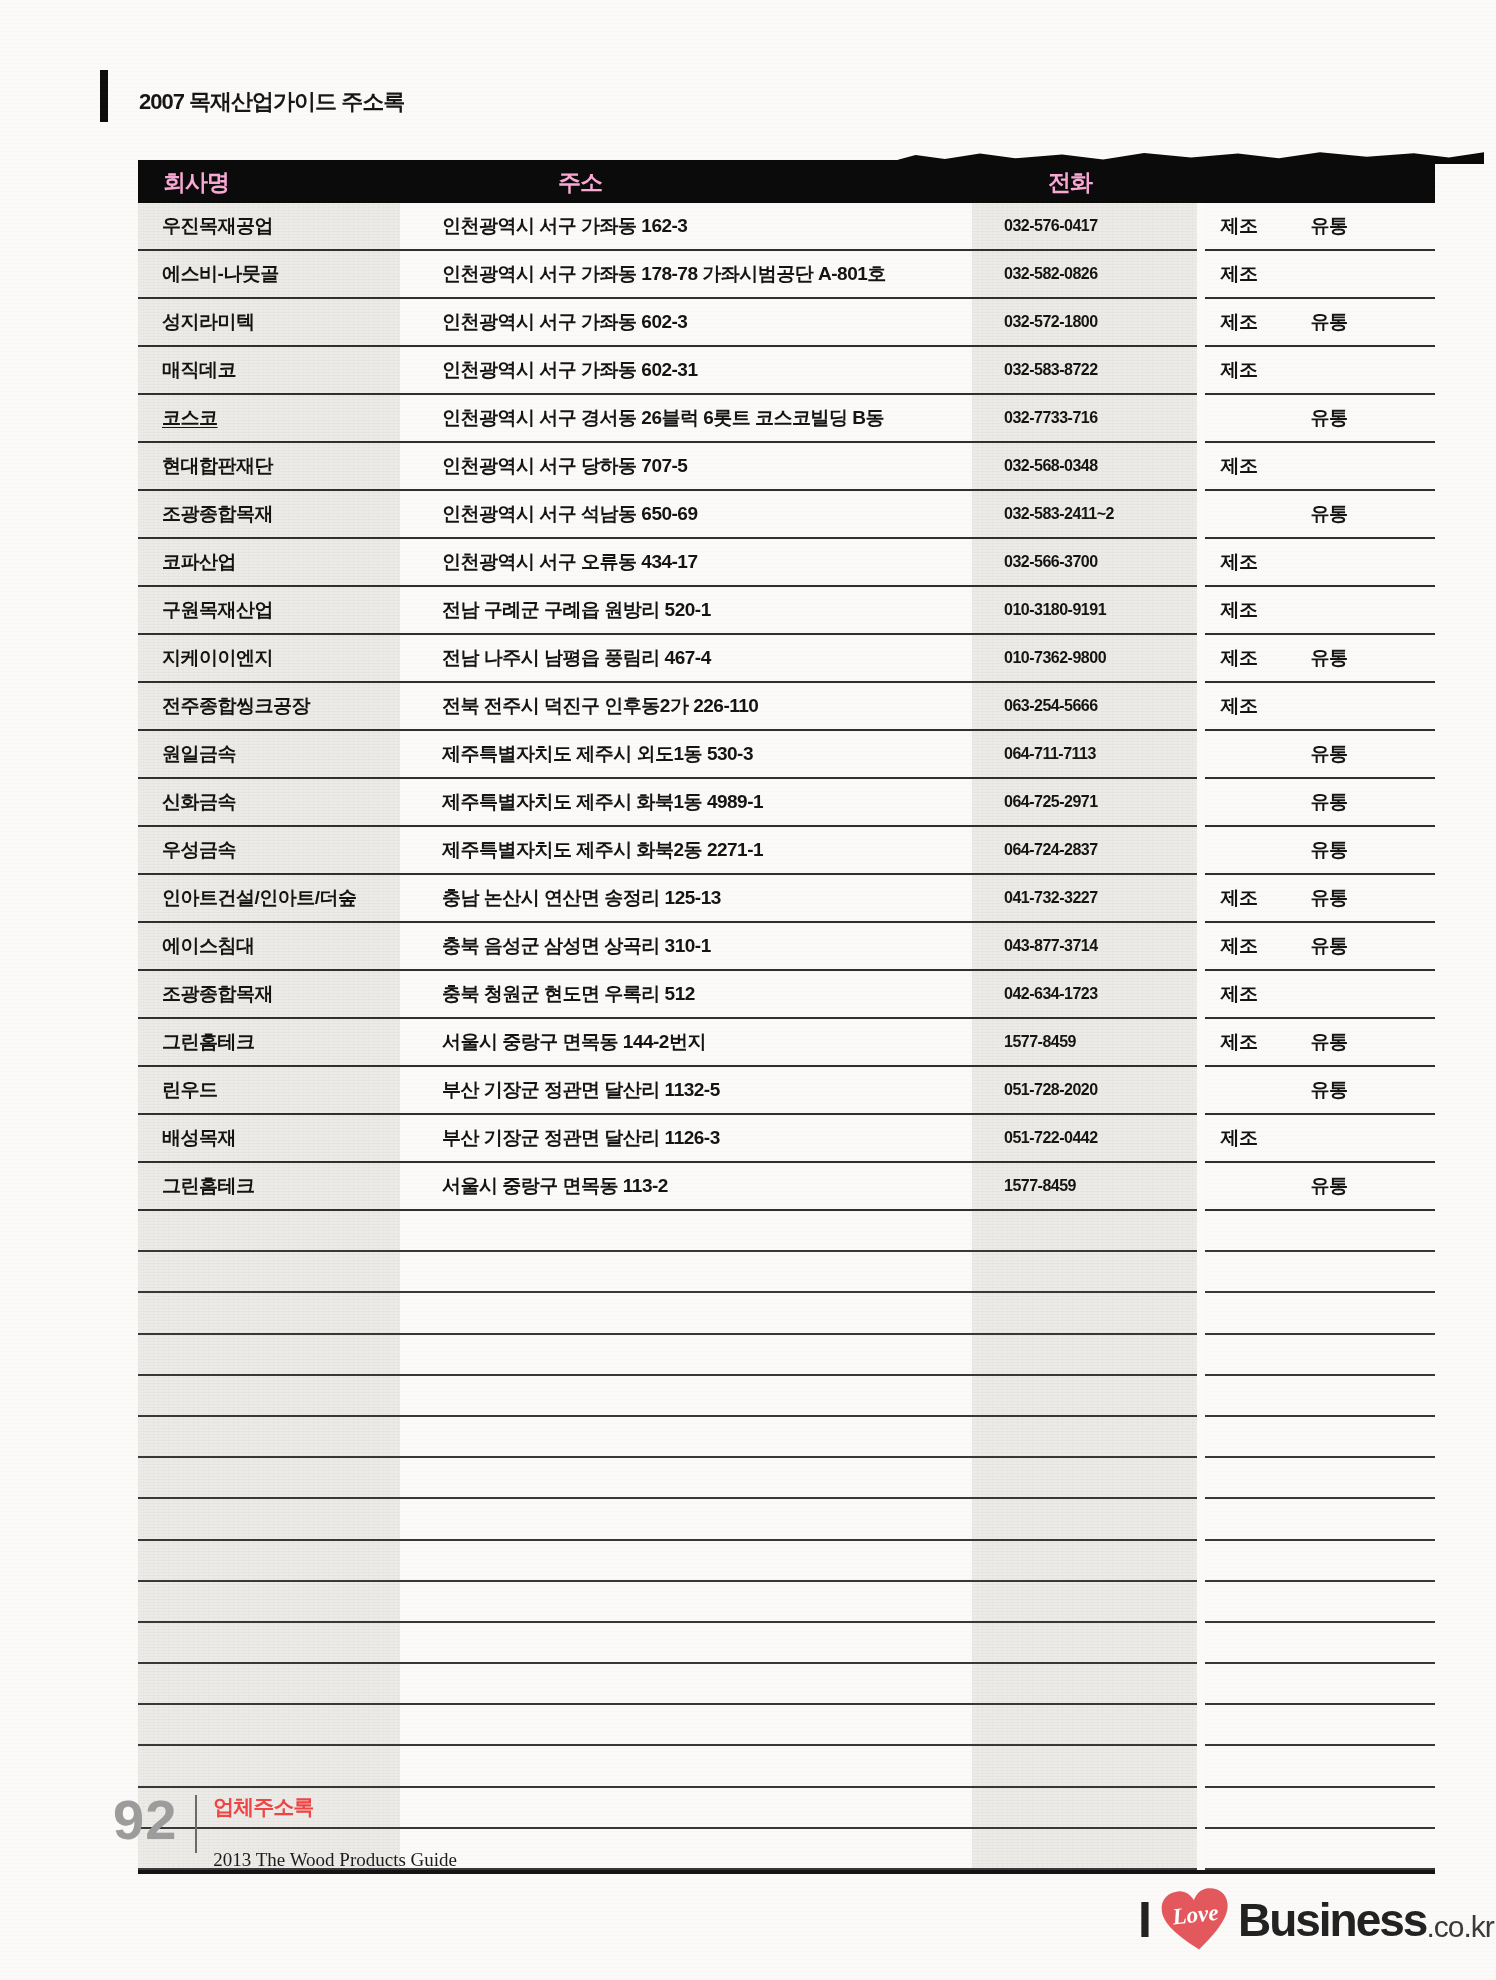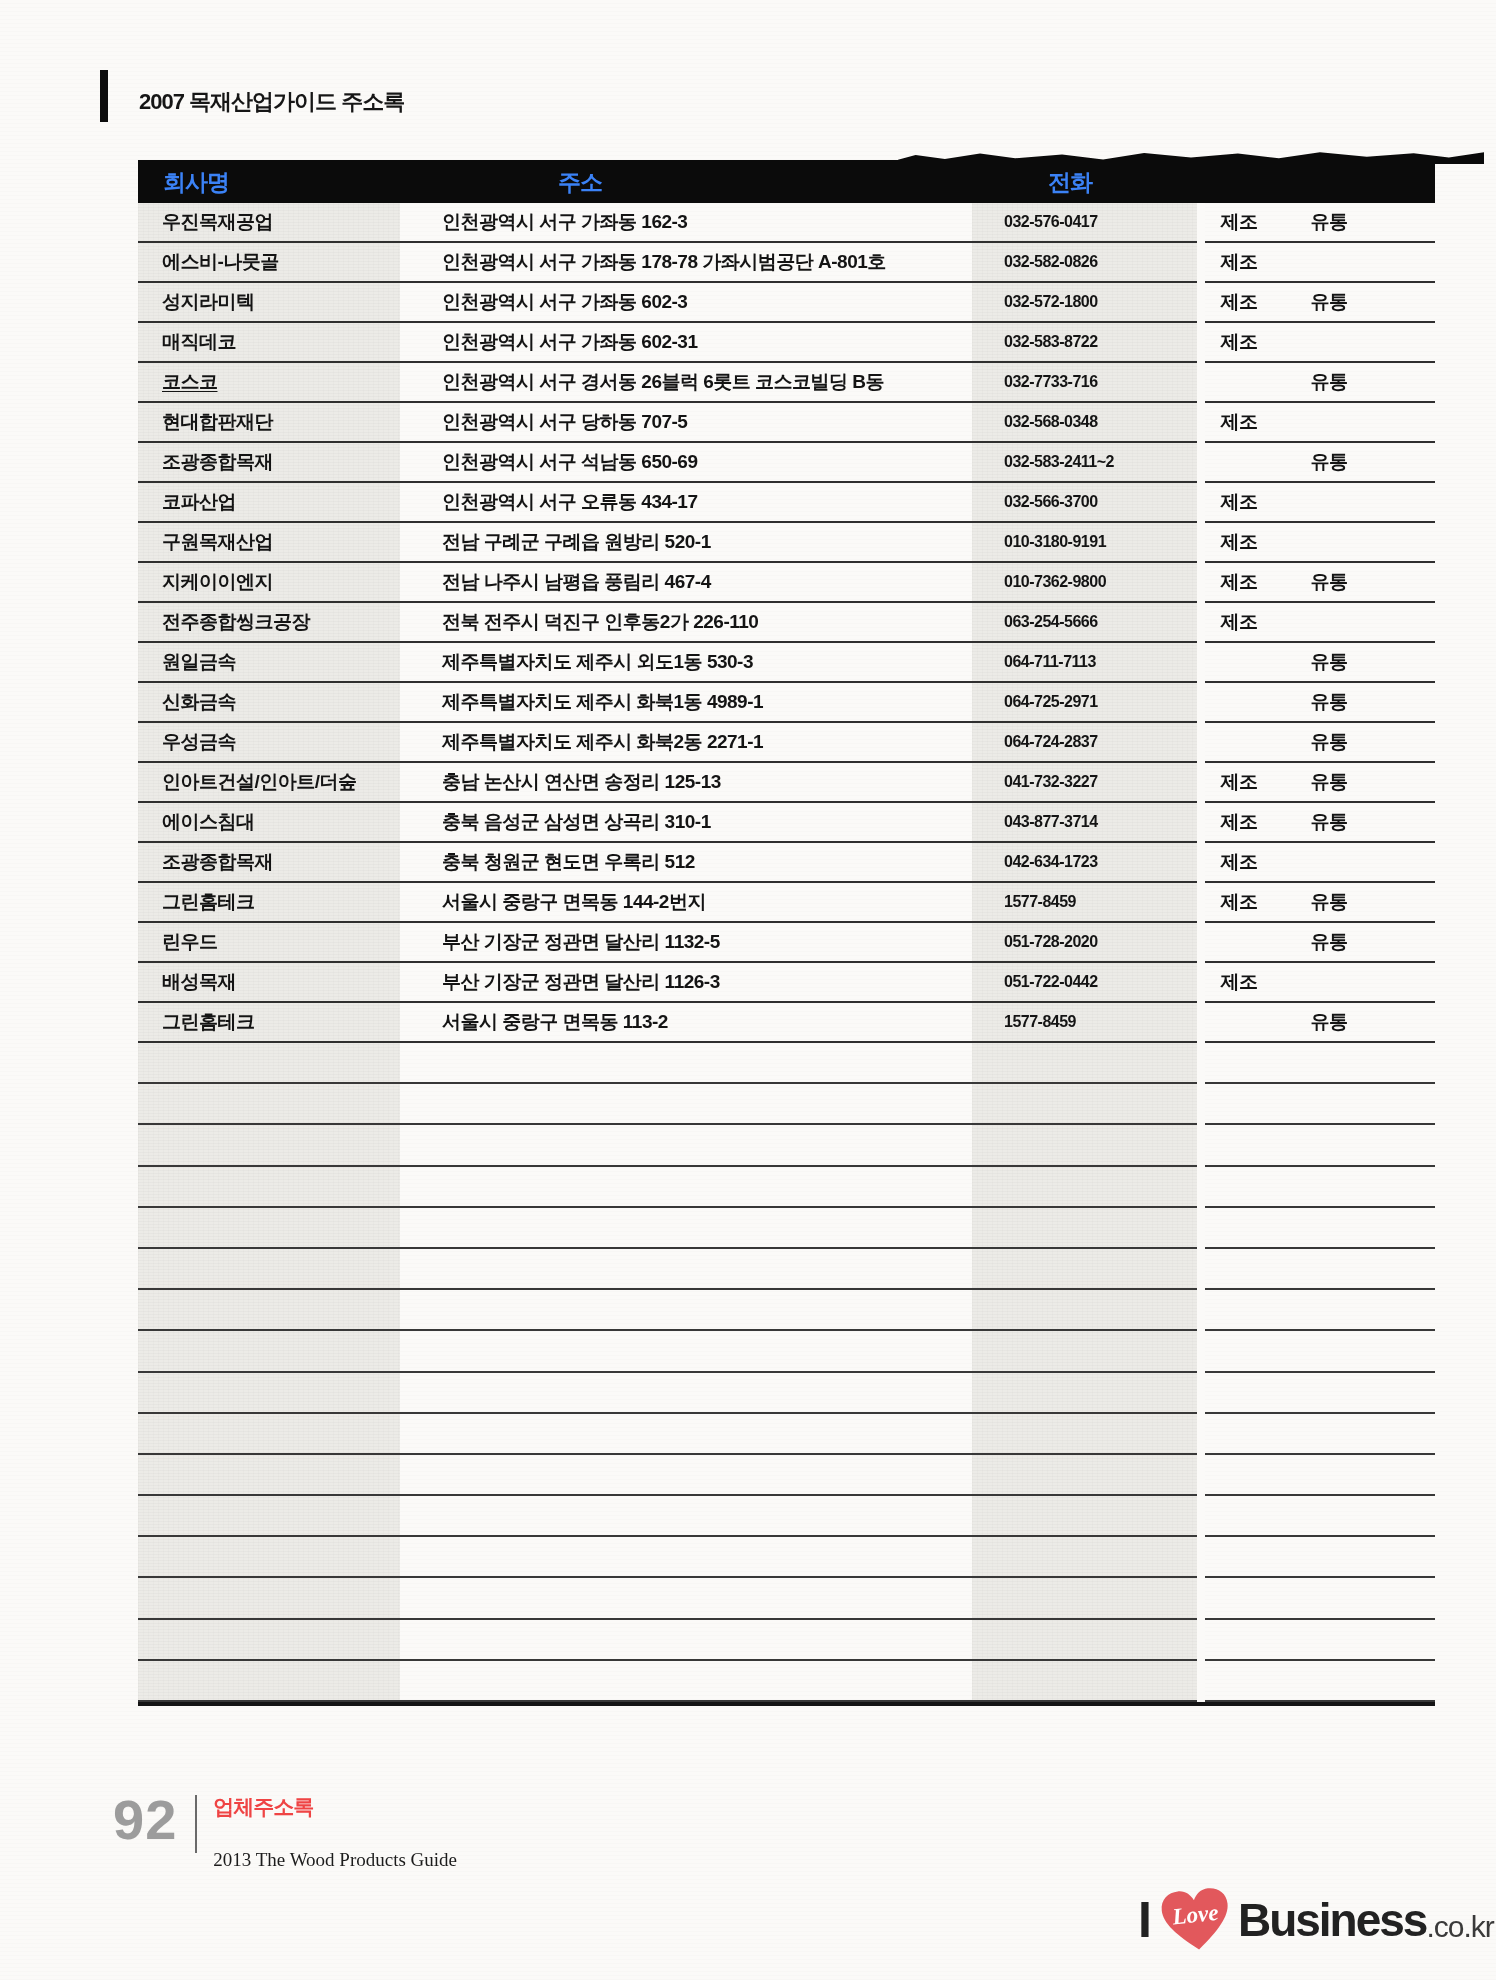--- a/index.html
+++ b/index.html
@@ -29,36 +29,36 @@
   .page-subtitle{font-size:22px;font-weight:bold;margin-left:18px;padding-bottom:5px;letter-spacing:-1px;}
 
   
   .artifact{
     position:absolute;left:898px;top:149px;width:586px;height:15px;background:#0a0a0a;
     clip-path:polygon(0 72%,3% 40%,8% 66%,14% 30%,20% 62%,28% 36%,35% 70%,42% 26%,50% 56%,58% 30%,65% 62%,72% 22%,80% 52%,88% 28%,94% 56%,100% 22%,100% 100%,0 100%);
   }
 
   
   .table{position:absolute;left:138px;top:160px;width:1297px;}
-  .thead{position:relative;height:43px;background:var(--bar);color:#3b82f6;}
+  .thead{position:relative;height:43px;background:var(--bar);color:#f9a8d4;}
   .thead .th{position:absolute;top:50%;transform:translateY(-50%);font-size:23px;font-weight:bold;letter-spacing:-1px;}
   .th-company{left:25px;}
   .th-address{left:442px;transform:translate(-50%,-50%) !important;}
   .th-phone{left:932px;transform:translate(-50%,-50%) !important;}
 
   .tbody{position:relative;border-bottom:4px solid #141414;}
   .col-bg{position:absolute;top:0;bottom:0;
     background-color:var(--shade);
     background-image:repeating-linear-gradient(0deg, rgba(0,0,0,0.025) 0 1px, transparent 1px 3px),
                      repeating-linear-gradient(90deg, rgba(0,0,0,0.015) 0 1px, transparent 1px 5px);
   }
   .col-bg.company{left:0;width:262px;}
   .col-bg.phone{left:834px;width:225px;}
   .rows{position:relative;}
-  .row{position:relative;height:40px;border-bottom:2px solid var(--line);}
+  .row{position:relative;height:48px;border-bottom:2px solid var(--line);}
   .row.empty{height:41.2px;border-bottom-color:#383838;}
   .cell{position:absolute;top:50%;transform:translateY(-50%);font-size:19px;font-weight:600;color:#141414;letter-spacing:-0.5px;white-space:nowrap;}
   .cell.company{left:24px;}
   .cell.company.u{text-decoration:underline;text-underline-offset:3px;}
   .cell.address{left:304px;}
   .cell.phone{left:834px;width:225px;text-align:left;font-size:16px;margin-left:32px;}
   .cell.jejo{left:1066px;width:70px;text-align:center;}
   .cell.yutong{left:1156px;width:70px;text-align:center;}
   .seam{position:absolute;top:0;bottom:0;left:1059px;width:8px;background:var(--paper);z-index:5;}
 

